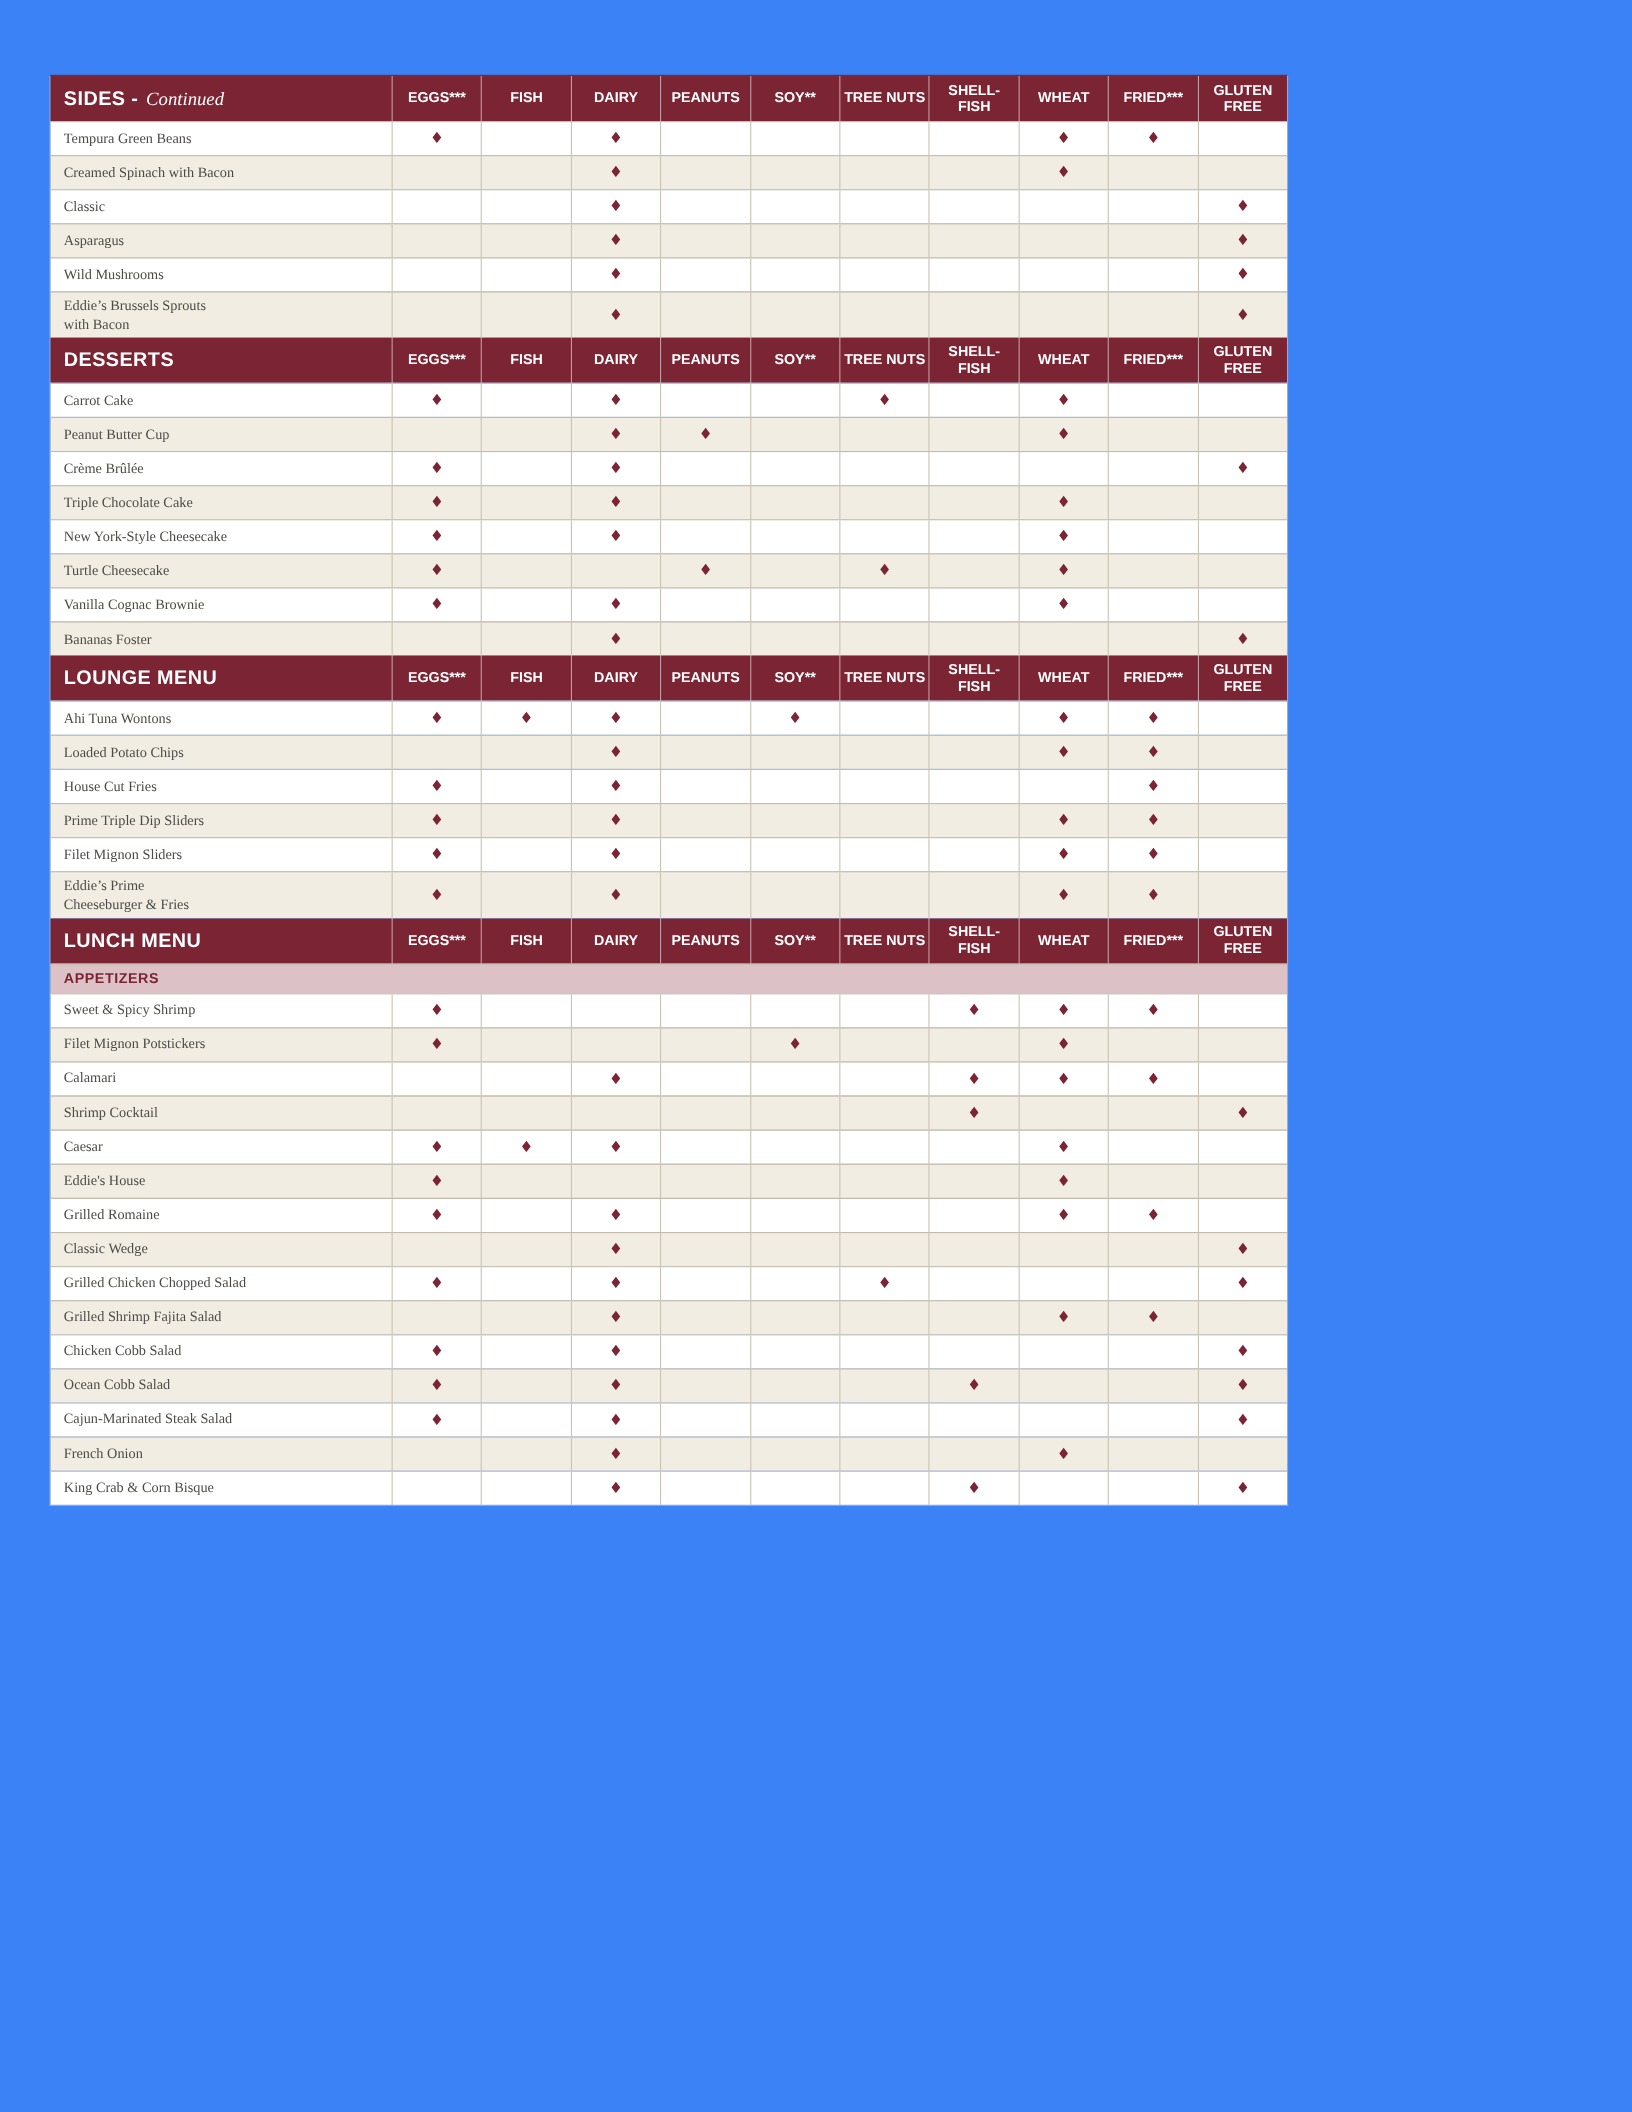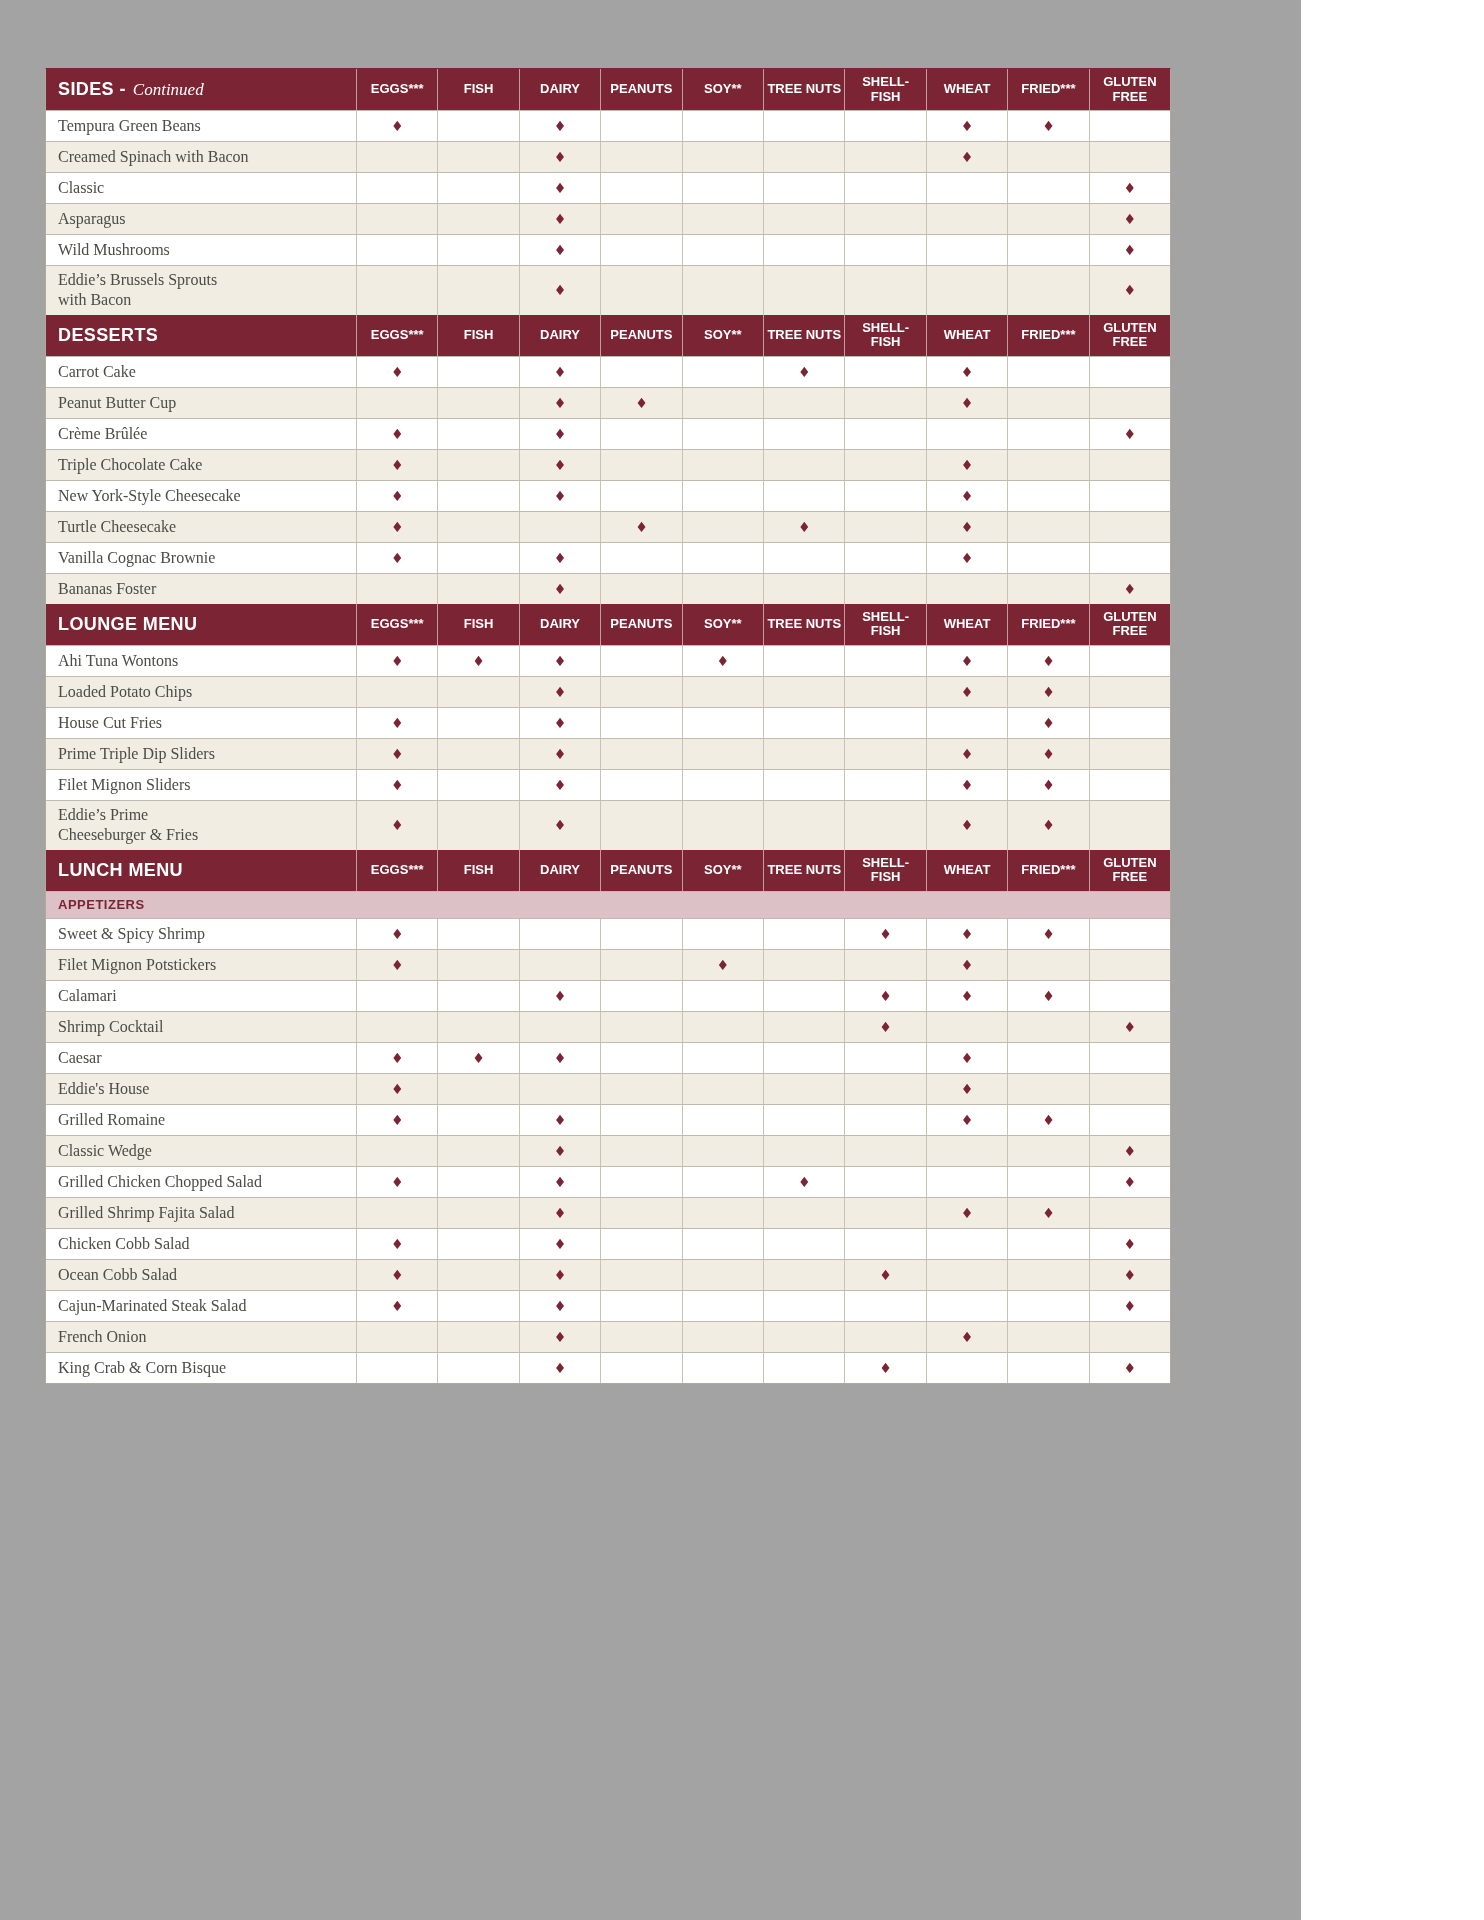--- a/index.html
+++ b/index.html
@@ -2,21 +2,21 @@
 <html><head>
 <meta charset="utf-8">
 <style>
   * { margin: 0; padding: 0; box-sizing: border-box; }
   html, body { background: #ffffff; }
   body {
     width: 1484px; height: 1920px;
     font-family: "Liberation Sans", sans-serif;
     position: relative;
   }
-  .page { position: relative; width: 1301px; height: 1920px; background: #a3a3a3; }
+  .page { position: relative; width: 1484px; height: 1920px; background: #3b82f6; }
   .allergen-table {
     position: absolute; left: 45px; top: 68px; width: 1126px;
     border-left: 1px solid #b0a99a;
     border-right: 1px solid #b0a99a;
     border-bottom: 1px solid #b0a99a;
     border-top: 1px solid #7b2433;
   }
   .row { display: flex; width: 100%; }
   .cell { display: flex; align-items: center; }
   .name-cell { flex: 0 0 310px; width: 310px; padding: 4px 12px; }
@@ -42,21 +42,21 @@
   .subheader-cell {
     width: 100%; padding: 3px 12px;
     color: #7b2433; font-weight: bold; font-size: 13px; letter-spacing: .5px;
   }
 
   
   .data-row { background: #ffffff; min-height: 31px; border-top: 1px solid #c3bcae; }
   .data-row.alt { background: #f1ede2; }
   .item-name {
     font-family: "Liberation Serif", serif;
-    font-size: 16px; color: #4c4b47; line-height: 1.28;
+    font-size: 13px; color: #4c4b47; line-height: 1.28;
     white-space: pre-line;
   }
   .mark-cell { border-left: 1px solid #c9c3b5; }
   .diamond {
     color: #7b2433; font-size: 14px; line-height: 1;
     font-family: "DejaVu Sans", sans-serif;
   }
 </style>
 </head>
 <body>

